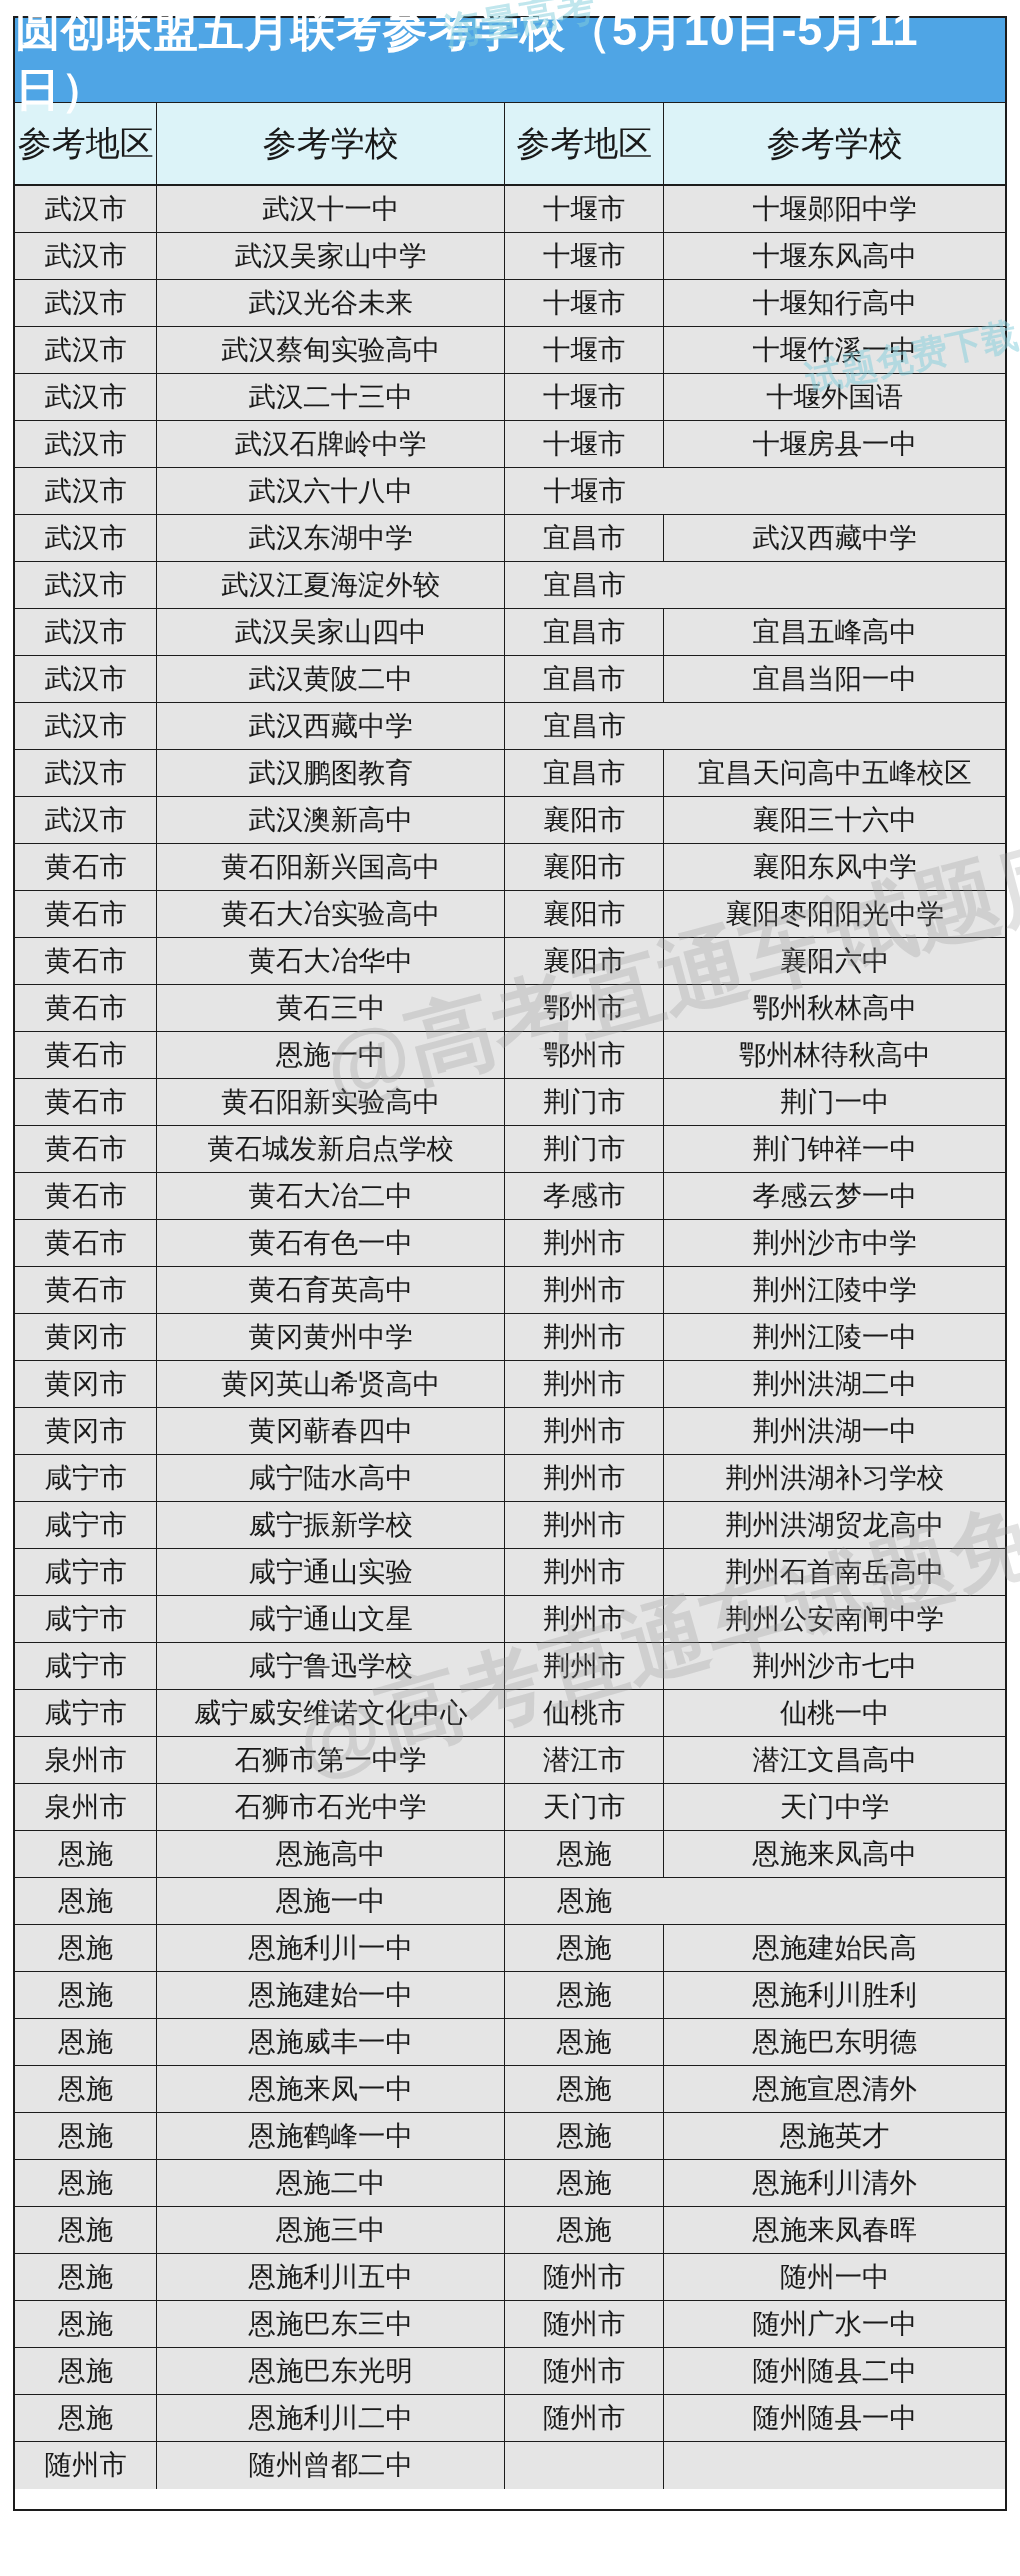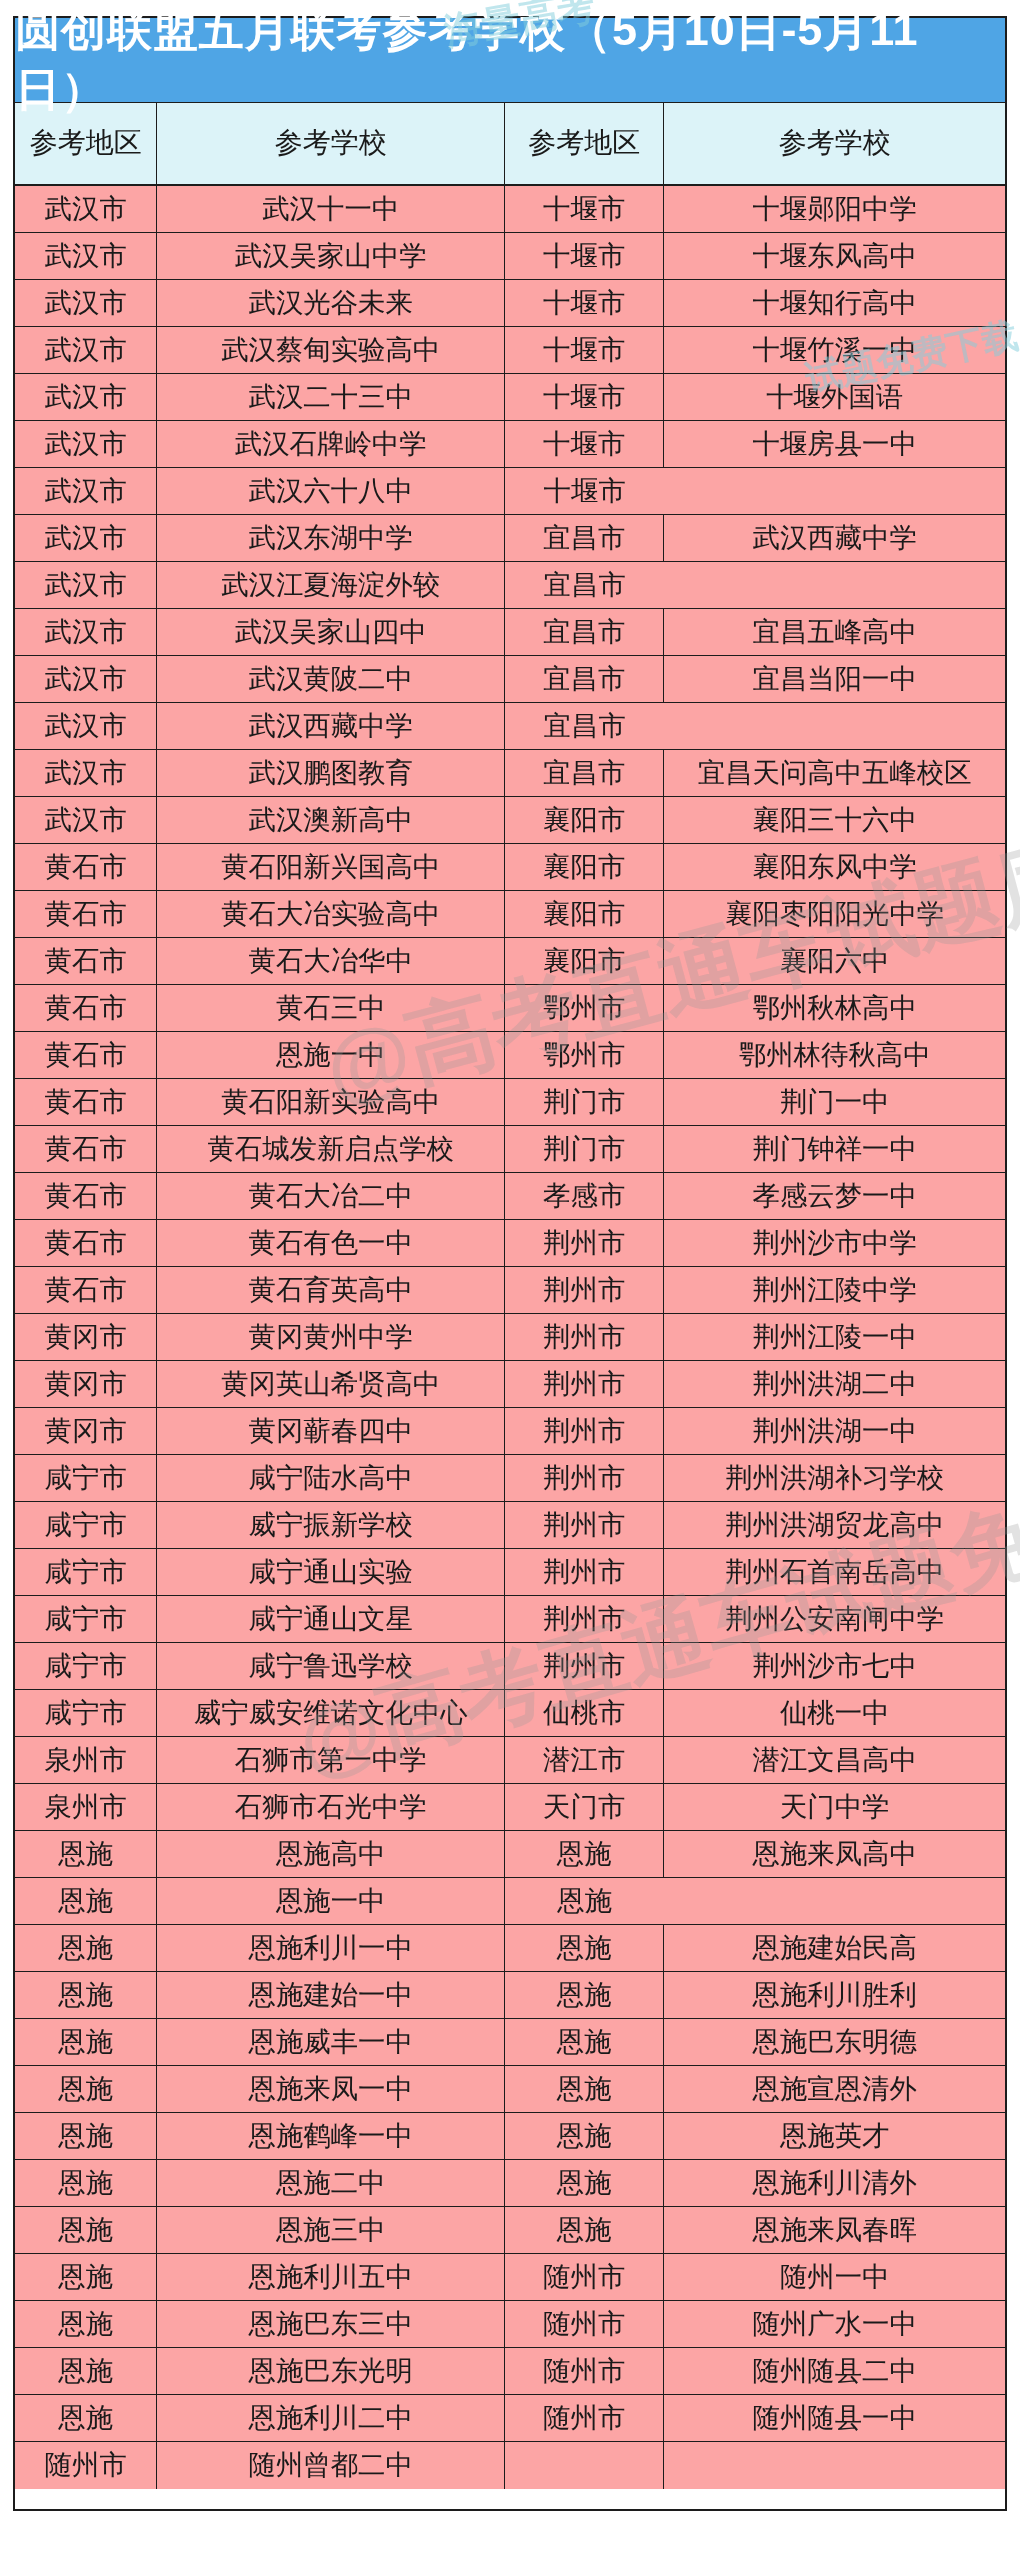--- a/index.html
+++ b/index.html
@@ -41,34 +41,34 @@
     background:var(--header-bg);
     border-bottom:2.8px solid var(--border);
   }
   .header-row, .data-row{
     display:grid;
     grid-template-columns:142px 348px 159px 1fr;
   }
   .data-row{
     height:47px;
     border-bottom:1.9px solid var(--border);
-    background:#fca5a5;
+    background:#e5e5e5;
   }
   .data-row:last-child{border-bottom:none;}
   .cell{
     display:flex;align-items:center;justify-content:center;
     text-align:center;
     font-size:27.4px;
     line-height:1.1;
     border-right:1.9px solid var(--border);
     overflow:hidden;
     white-space:nowrap;
   }
   .cell:last-child{border-right:none;}
-  .header-row .cell{font-size:28px;}
+  .header-row .cell{font-size:34px;}
   .wm{
     position:absolute;
     pointer-events:none;
     white-space:nowrap;
     z-index:5;
     font-weight:700;
   }
   .wm-gray{color:var(--wm-gray);}
   .wm-cyan{color:var(--wm-cyan);}
   .wm-1{top:-5.7px;left:444px;font-size:38px;transform:rotate(-10deg);}

